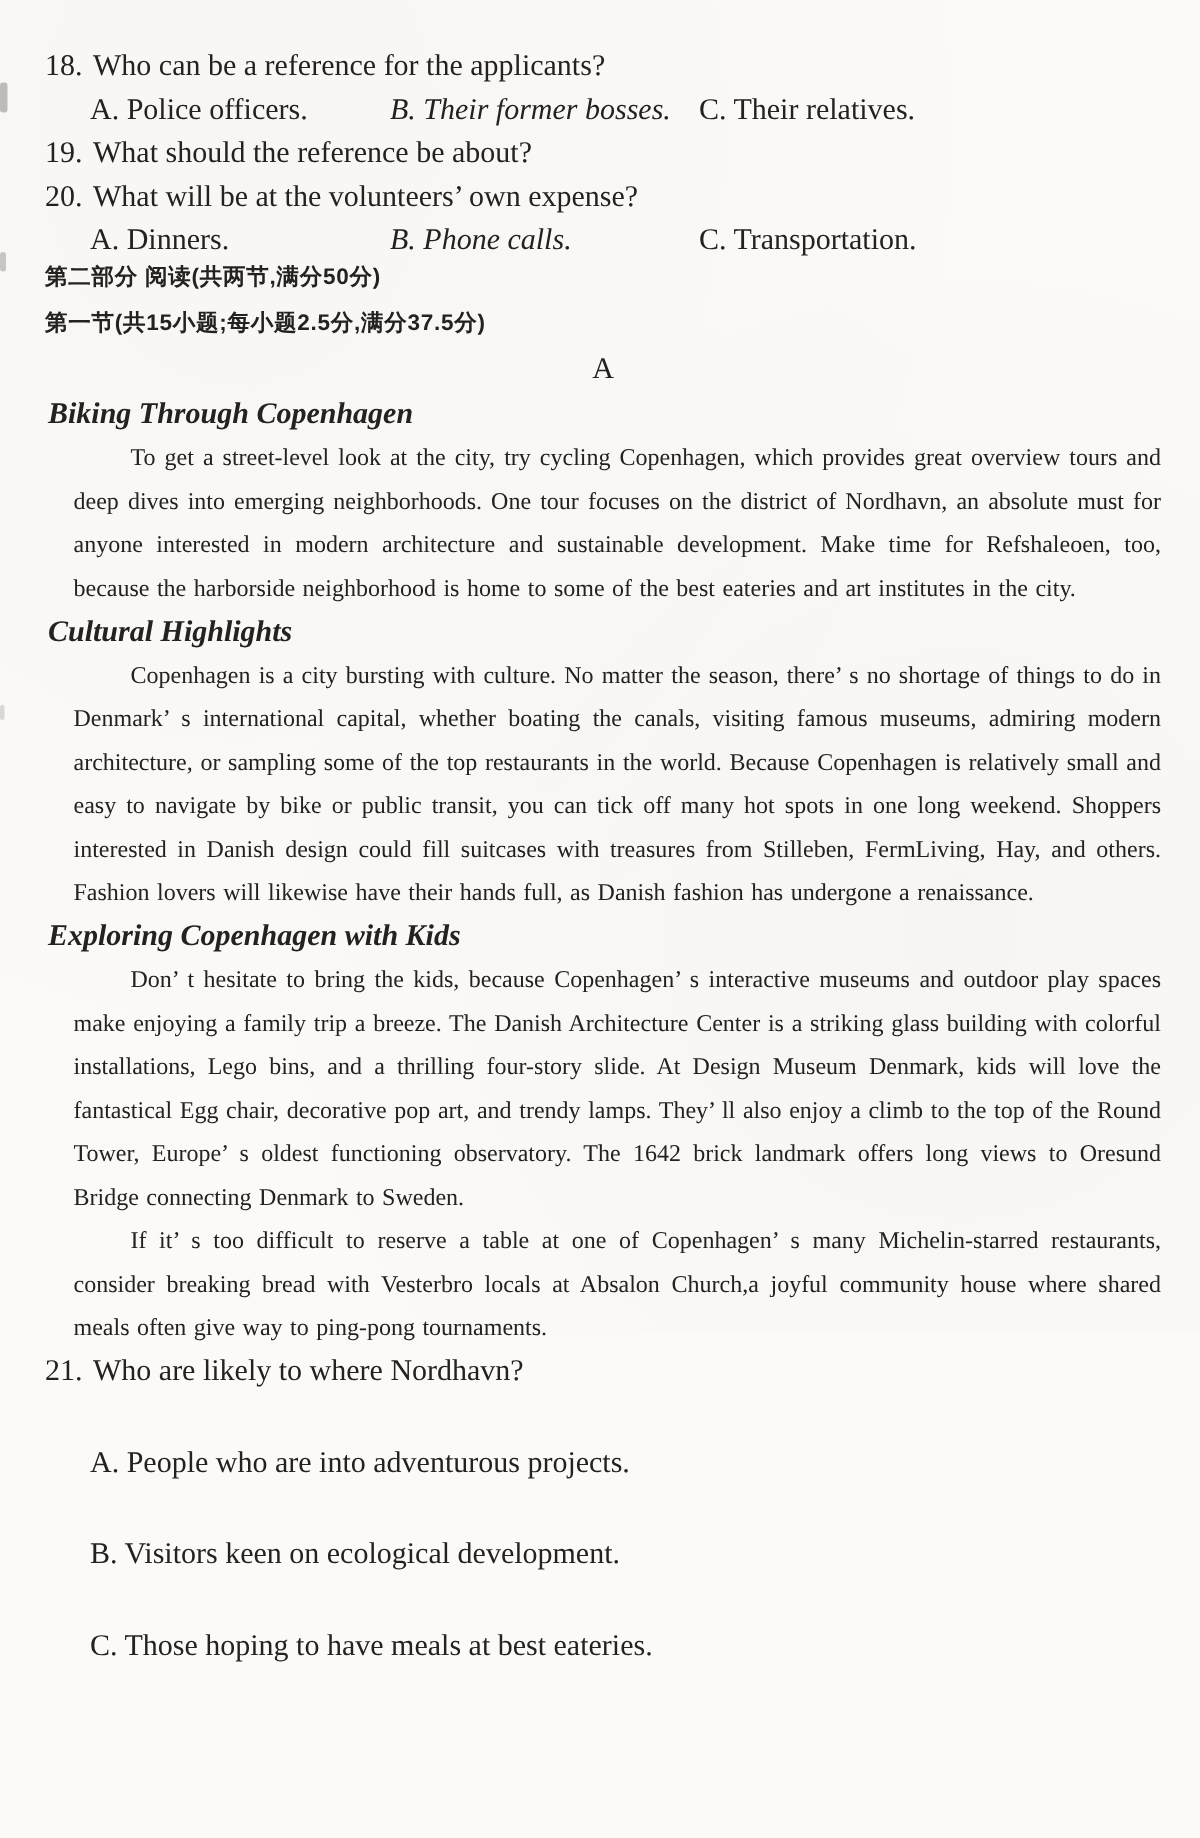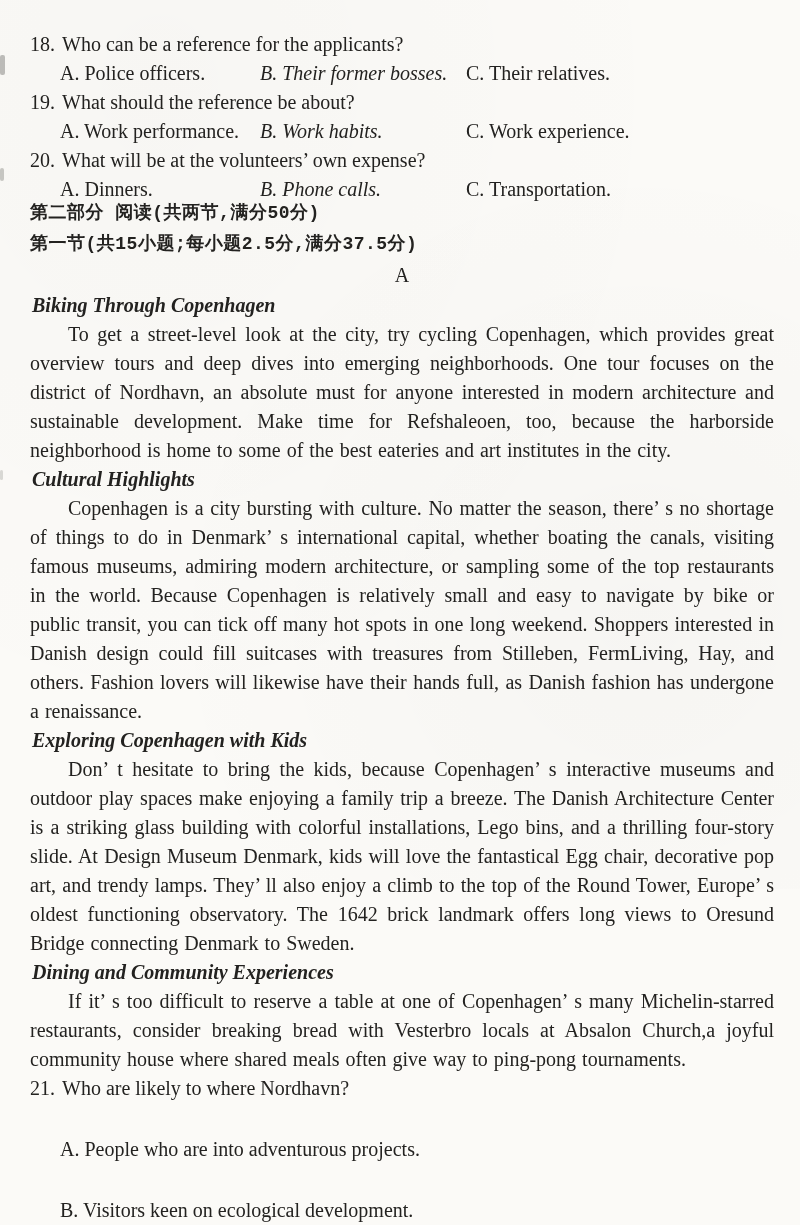--- a/index.html
+++ b/index.html
@@ -43,48 +43,49 @@
     padding-left: 30px;
     white-space: nowrap;
   }
   .col-a { display: inline-block; width: 200px; }
   .col-b { display: inline-block; width: 206px; font-style: italic; }
   .col-c { display: inline-block; }
 
   
   .cn-block { margin-top: -6px; }
   .cn-line {
-    font-family: Liberation Mono, monospace;
+    font-family: Liberation Sans, sans-serif;
     font-weight: 700;
-    font-size: 18px;
+    font-size: 15px;
     line-height: 31px;
     letter-spacing: .5px;
     white-space: nowrap;
   }
   .cn-indent { padding-left: 32px; }
 
   .passage-label {
     font-size: 20px;
     line-height: 31px;
     text-align: center;
   }
 
   .passage-heading {
     font-size: 20px;
     line-height: 29px;
     font-weight: 700;
     font-style: italic;
     margin-left: 2px;
   }
   .passage-body {
-    font-size: 20px;
+    font-size: 16px;
     line-height: 29px;
     text-align: justify;
     text-indent: 38px;
     word-spacing: 1px;
+    margin-left: 19px;
   }
 
   .opt-stack { padding-left: 30px; }
   .opt-stack .opt-line {
     font-size: 20px;
     line-height: 29px;
     white-space: nowrap;
     margin-top: 32px;
   }
 
@@ -111,23 +112,20 @@
   <div class="q-line">
     <span class="q-num">18.</span><span class="q-text">Who can be a reference for the applicants?</span>
   </div>
   <div class="opt-row">
     <span class="col-a">A. Police officers.</span><span class="col-b">B. Their former bosses.</span><span class="col-c">C. Their relatives.</span>
   </div>
 
   <div class="q-line">
     <span class="q-num">19.</span><span class="q-text">What should the reference be about?</span>
   </div>
-  <div class="opt-row">
-    <span class="col-a">A. Work performance.</span><span class="col-b">B. Work habits.</span><span class="col-c">C. Work experience.</span>
-  </div>
 
   <div class="q-line">
     <span class="q-num">20.</span><span class="q-text">What will be at the volunteers’ own expense?</span>
   </div>
   <div class="opt-row">
     <span class="col-a">A. Dinners.</span><span class="col-b">B. Phone calls.</span><span class="col-c">C. Transportation.</span>
   </div>
 
   <div class="cn-block">
     <div class="cn-line">第二部分  阅读(共两节,满分50分)</div>
@@ -138,21 +136,20 @@
 
   <div class="passage-heading">Biking Through Copenhagen</div>
   <p class="passage-body">To get a street-level look at the city, try cycling Copenhagen, which provides great overview tours and deep dives into emerging neighborhoods. One tour focuses on the district of Nordhavn, an absolute must for anyone interested in modern architecture and sustainable development. Make time for Refshaleoen, too, because the harborside neighborhood is home to some of the best eateries and art institutes in the city.</p>
 
   <div class="passage-heading">Cultural Highlights</div>
   <p class="passage-body">Copenhagen is a city bursting with culture. No matter the season, there’ s no shortage of things to do in Denmark’ s international capital, whether boating the canals, visiting famous museums, admiring modern architecture, or sampling some of the top restaurants in the world. Because Copenhagen is relatively small and easy to navigate by bike or public transit, you can tick off many hot spots in one long weekend. Shoppers interested in Danish design could fill suitcases with treasures from Stilleben, FermLiving, Hay, and others. Fashion lovers will likewise have their hands full, as Danish fashion has undergone a renaissance.</p>
 
   <div class="passage-heading">Exploring Copenhagen with Kids</div>
   <p class="passage-body">Don’ t hesitate to bring the kids, because Copenhagen’ s interactive museums and outdoor play spaces make enjoying a family trip a breeze. The Danish Architecture Center is a striking glass building with colorful installations, Lego bins, and a thrilling four-story slide. At Design Museum Denmark, kids will love the fantastical Egg chair, decorative pop art, and trendy lamps. They’ ll also enjoy a climb to the top of the Round Tower, Europe’ s oldest functioning observatory. The 1642 brick landmark offers long views to Oresund Bridge connecting Denmark to Sweden.</p>
 
-  <div class="passage-heading">Dining and Community Experiences</div>
   <p class="passage-body">If it’ s too difficult to reserve a table at one of Copenhagen’ s many Michelin-starred restaurants, consider breaking bread with Vesterbro locals at Absalon Church,a joyful community house where shared meals often give way to ping-pong tournaments.</p>
 
   <div class="q-line">
     <span class="q-num">21.</span><span class="q-text">Who are likely to where Nordhavn?</span>
   </div>
   <div class="opt-stack">
     <div class="opt-line">A. People who are into adventurous projects.</div>
     <div class="opt-line">B. Visitors keen on ecological development.</div>
     <div class="opt-line">C. Those hoping to have meals at best eateries.</div>
   </div>

